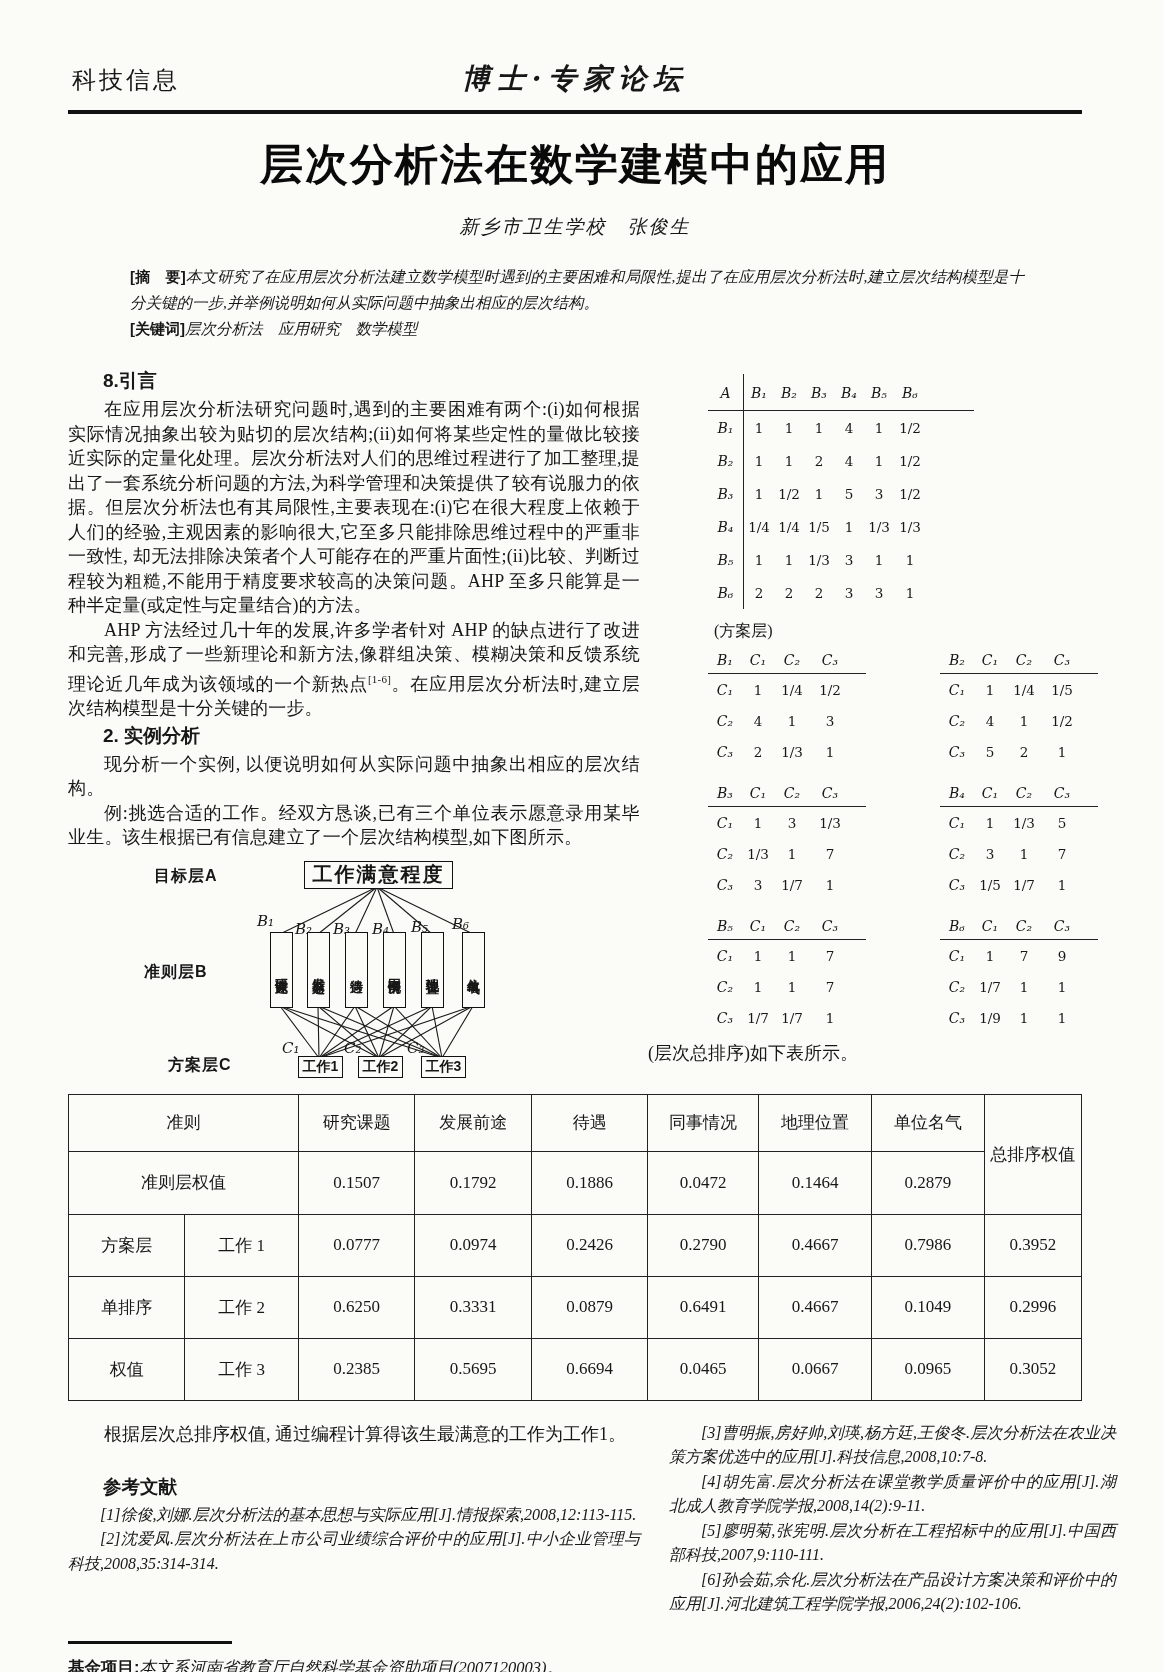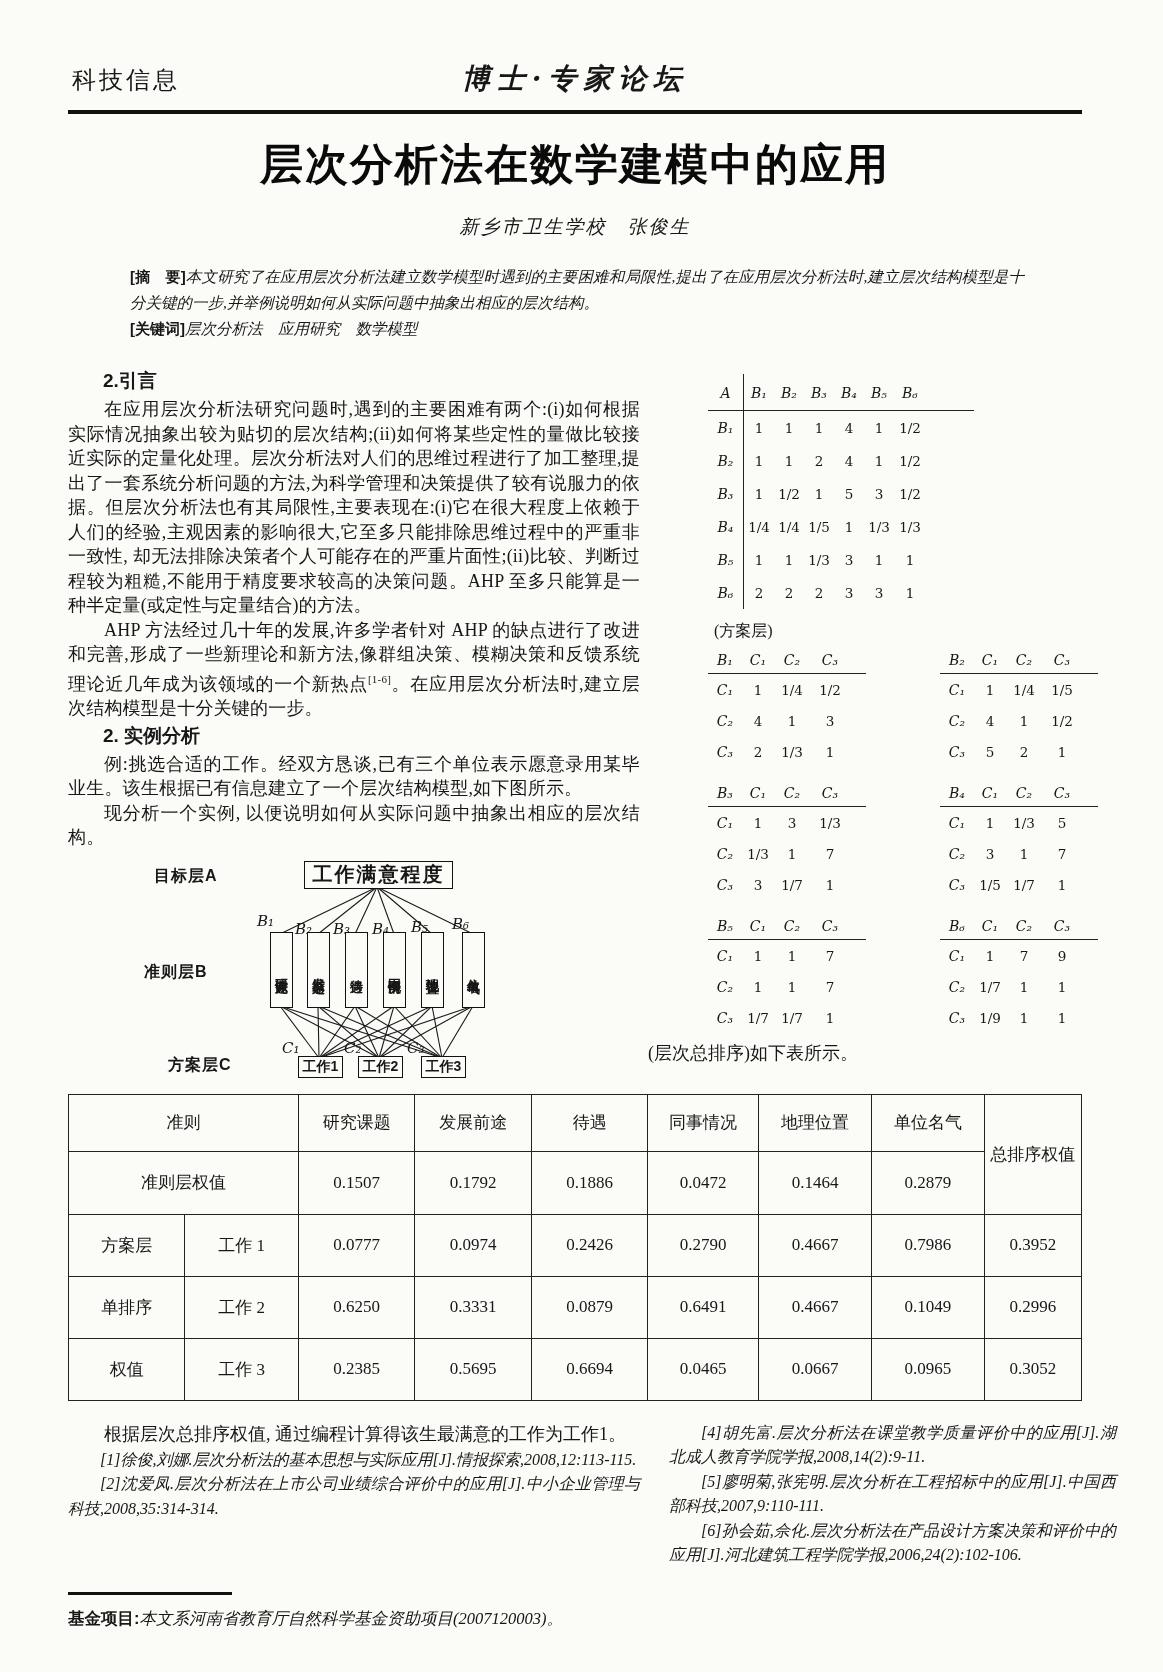--- a/index.html
+++ b/index.html
@@ -81,26 +81,26 @@
   <hr class="mast-rule">
 
   <div class="title">层次分析法在数学建模中的应用</div>
   <div class="author">新乡市卫生学校　张俊生</div>
 
   <p class="abstract"><b>[摘　要]</b><span>本文研究了在应用层次分析法建立数学模型时遇到的主要困难和局限性,提出了在应用层次分析法时,建立层次结构模型是十分关键的一步,并举例说明如何从实际问题中抽象出相应的层次结构。</span></p>
   <p class="kwline"><b>[关键词]</b><span>层次分析法　应用研究　数学模型</span></p>
 
   <div class="columns">
     <div class="col-left">
-      <div class="sect-head">2.引言</div>
+      <div class="sect-head">8.引言</div>
       <p class="body-p">在应用层次分析法研究问题时,遇到的主要困难有两个:(i)如何根据实际情况抽象出较为贴切的层次结构;(ii)如何将某些定性的量做比较接近实际的定量化处理。层次分析法对人们的思维过程进行了加工整理,提出了一套系统分析问题的方法,为科学管理和决策提供了较有说服力的依据。但层次分析法也有其局限性,主要表现在:(i)它在很大程度上依赖于人们的经验,主观因素的影响很大,它至多只能排除思维过程中的严重非一致性, 却无法排除决策者个人可能存在的严重片面性;(ii)比较、判断过程较为粗糙,不能用于精度要求较高的决策问题。AHP 至多只能算是一种半定量(或定性与定量结合)的方法。</p>
       <p class="body-p"><span>AHP 方法经过几十年的发展,许多学者针对 AHP 的缺点进行了改进和完善,形成了一些新理论和新方法,像群组决策、模糊决策和反馈系统理论近几年成为该领域的一个新热点</span><sup>[1-6]</sup><span>。在应用层次分析法时,建立层次结构模型是十分关键的一步。</span></p>
       <div class="sect-head">2. 实例分析</div>
+      <p class="body-p">现分析一个实例, 以便说明如何从实际问题中抽象出相应的层次结构。</p>
       <p class="body-p">例:挑选合适的工作。经双方恳谈,已有三个单位表示愿意录用某毕业生。该生根据已有信息建立了一个层次结构模型,如下图所示。</p>
-      <p class="body-p">现分析一个实例, 以便说明如何从实际问题中抽象出相应的层次结构。</p>
 
       <div class="diagram">
         <svg class="dlines" width="572" height="224" viewBox="0 0 572 224">
           <g stroke="#1a1a1a" stroke-width="1.1">
             <line x1="309" y1="29" x2="212" y2="76"></line>
               <line x1="309" y1="29" x2="250" y2="76"></line>
             <line x1="309" y1="29" x2="287" y2="76"></line>
               <line x1="309" y1="29" x2="326" y2="76"></line>
             <line x1="309" y1="29" x2="364" y2="76"></line>
               <line x1="309" y1="29" x2="405" y2="76"></line>
@@ -383,24 +383,26 @@
       <td>0.0667</td>
       <td>0.0965</td>
       <td>0.3052</td>
     </tr>
   </tbody>
     </table>
 
   <div class="bottom">
     <div class="col-left">
       <p class="closing-p">根据层次总排序权值, 通过编程计算得该生最满意的工作为工作1。</p>
+      <div class="ref-head">参考文献</div>
       <p class="ref-p">[1]徐俊,刘娜.层次分析法的基本思想与实际应用[J].情报探索,2008,12:113-115.</p>
       <p class="ref-p">[2]沈爱凤.层次分析法在上市公司业绩综合评价中的应用[J].中小企业管理与科技,2008,35:314-314.</p>
     </div>
     <div class="col-right">
+      <p class="ref-p">[3]曹明振,房好帅,刘瑛,杨方廷,王俊冬.层次分析法在农业决策方案优选中的应用[J].科技信息,2008,10:7-8.</p>
       <p class="ref-p">[4]胡先富.层次分析法在课堂教学质量评价中的应用[J].湖北成人教育学院学报,2008,14(2):9-11.</p>
       <p class="ref-p">[5]廖明菊,张宪明.层次分析在工程招标中的应用[J].中国西部科技,2007,9:110-111.</p>
       <p class="ref-p">[6]孙会茹,佘化.层次分析法在产品设计方案决策和评价中的应用[J].河北建筑工程学院学报,2006,24(2):102-106.</p>
     </div>
   </div>
 
   <hr class="foot-rule">
   <p class="foot-line"><b>基金项目:</b><span>本文系河南省教育厅自然科学基金资助项目(2007120003)。</span></p>
 
 </div>

